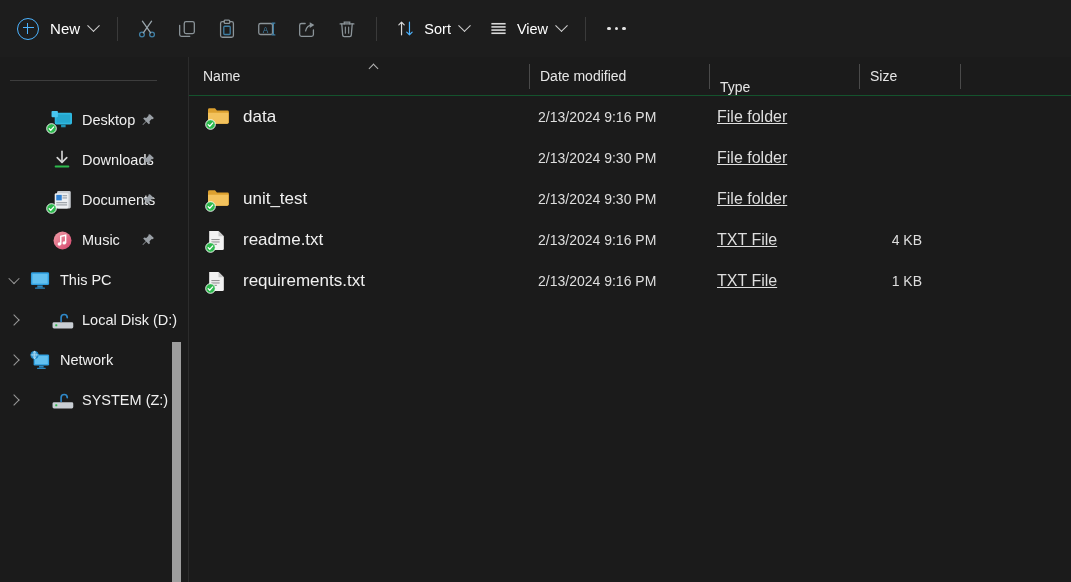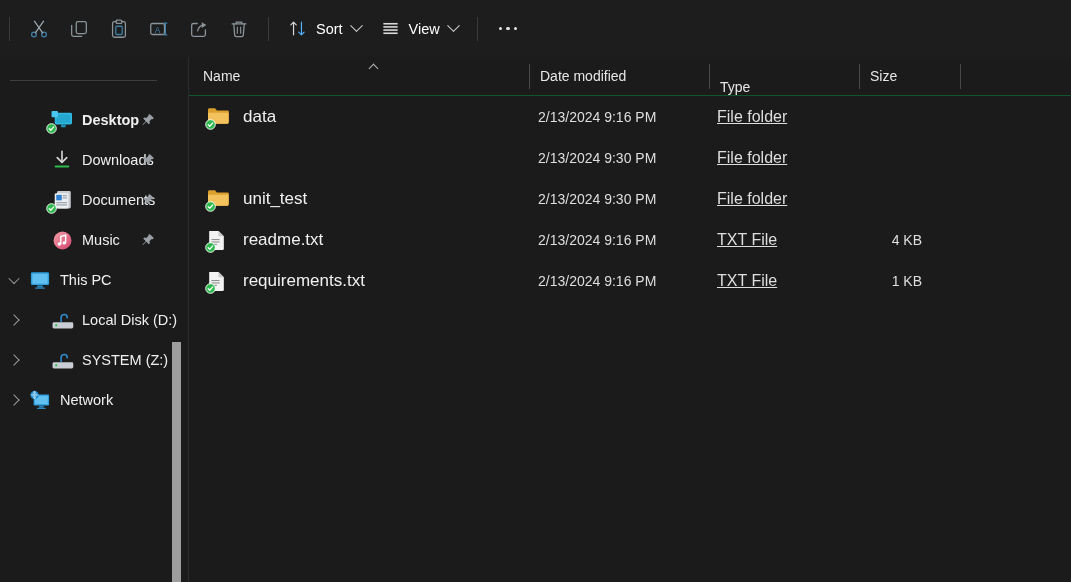--- a/index.html
+++ b/index.html
@@ -278,20 +278,25 @@
     color: #dedede;
   }
 </style>
 </head>
 <body>
 
 <div id="app">
 
   <div class="toolbar">
 
+    <div class="tb-new">
+      <div class="plus-circle"></div>
+      <span class="tb-new-label">New</span>
+      <span class="chev"></span>
+    </div>
 
     <div class="tb-sep"></div>
 
     <div class="tb-icon">
       <svg width="22" height="22" viewBox="0 0 24 24" fill="none">
         <circle cx="6.5" cy="18" r="2.6" stroke="#3f7fa5" stroke-width="1.4"></circle>
         <circle cx="17.5" cy="18" r="2.6" stroke="#3f7fa5" stroke-width="1.4"></circle>
         <path d="M8 16.2 L17 3.5 M16 16.2 L7 3.5" stroke="#9aa6ad" stroke-width="1.4" stroke-linecap="round"></path>
       </svg>
     </div>
@@ -365,21 +370,21 @@
     <div class="dots">
       <span></span>
       <span></span>
       <span></span>
     </div>
   </div>
 
   <div class="sidebar">
     <div class="side-divider"></div>
     <div class="side-list" id="side-list">
-        <div class="side-row" style="padding-left: 22px; font-weight: bold;">
+        <div class="side-row" style="padding-left: 22px;">
           <div class="side-twisty"></div>
           <div class="side-ico">
             <svg width="22" height="20" viewBox="0 0 24 22">
               <rect x="4" y="3" width="19" height="13" rx="1.6" fill="#2fb8e0"></rect>
               <rect x="6" y="5" width="15" height="9" fill="#25a8cf"></rect>
               <rect x="0.5" y="1" width="7" height="7" rx="1" fill="#49c6ef"></rect>
               <rect x="11" y="16" width="5" height="3" fill="#1f93b5"></rect>
             </svg>
             <svg width="11" height="11" viewBox="0 0 16 16" style="position:absolute;left:-2px;bottom:-2px;">
               <circle cx="8" cy="8" r="7" fill="#2db94d" stroke="#ffffff" stroke-width="1.3"></circle>
@@ -471,49 +476,49 @@
           <div style="width:22px;flex:0 0 auto;"></div>
           <div class="side-ico">
             <svg width="24" height="20" viewBox="0 0 26 22">
               <path d="M4.2 13.6h19.6a1.6 1.6 0 0 1 1.6 1.6v3.6a1.6 1.6 0 0 1-1.6 1.6H4.2a1.6 1.6 0 0 1-1.6-1.6v-3.6a1.6 1.6 0 0 1 1.6-1.6Z" fill="#c9ced4"></path>
               <rect x="5.6" y="15.8" width="2.2" height="2.2" rx=".5" fill="#2db94d"></rect>
               <path d="M12 12.6V8.4a3.4 3.4 0 0 1 6.8 0" stroke="#2f88c8" stroke-width="1.8" fill="none" stroke-linecap="round"></path>
             </svg>
           </div>
           <span class="side-label">Local&nbsp;Disk&nbsp;(D:)</span>
         </div>
-        <div class="side-row" style="padding-left: 0px;">
-          <div class="side-twisty">
-            <span class="tw right"></span>
-          </div>
-          <div style="width:22px;flex:0 0 auto;"></div>
-          <div class="side-ico">
-            <svg width="24" height="20" viewBox="0 0 26 22">
-              <path d="M4.2 13.6h19.6a1.6 1.6 0 0 1 1.6 1.6v3.6a1.6 1.6 0 0 1-1.6 1.6H4.2a1.6 1.6 0 0 1-1.6-1.6v-3.6a1.6 1.6 0 0 1 1.6-1.6Z" fill="#c9ced4"></path>
-              <rect x="5.6" y="15.8" width="2.2" height="2.2" rx=".5" fill="#2db94d"></rect>
-              <path d="M12 12.6V8.4a3.4 3.4 0 0 1 6.8 0" stroke="#2f88c8" stroke-width="1.8" fill="none" stroke-linecap="round"></path>
-            </svg>
-          </div>
-          <span class="side-label">SYSTEM&nbsp;(Z:)</span>
-        </div>
         <div class="side-row">
           <div class="side-twisty">
             <span class="tw right"></span>
           </div>
           <div class="side-ico">
             <svg width="22" height="20" viewBox="0 0 24 22">
               <rect x="5" y="5" width="17" height="12" rx="1.4" fill="#2f9fe0"></rect>
               <rect x="6.4" y="6.4" width="14.2" height="9.2" fill="#62c0f0"></rect>
               <rect x="11" y="17.4" width="5" height="2" fill="#2a87c0"></rect>
               <rect x="8.6" y="19.4" width="9.8" height="1.4" rx=".7" fill="#2a87c0"></rect>
               <circle cx="6" cy="5.4" r="4.4" fill="#1e88c8"></circle>
               <path d="M1.6 5.4h8.8 M6 1v8.8 M6 1c2.3 2.6 2.3 6.2 0 8.8 M6 1c-2.3 2.6-2.3 6.2 0 8.8" stroke="#bfe6fa" stroke-width=".8" fill="none"></path>
             </svg>
           </div>
           <span class="side-label">Network</span>
+        </div>
+        <div class="side-row" style="padding-left: 0px;">
+          <div class="side-twisty">
+            <span class="tw right"></span>
+          </div>
+          <div style="width:22px;flex:0 0 auto;"></div>
+          <div class="side-ico">
+            <svg width="24" height="20" viewBox="0 0 26 22">
+              <path d="M4.2 13.6h19.6a1.6 1.6 0 0 1 1.6 1.6v3.6a1.6 1.6 0 0 1-1.6 1.6H4.2a1.6 1.6 0 0 1-1.6-1.6v-3.6a1.6 1.6 0 0 1 1.6-1.6Z" fill="#c9ced4"></path>
+              <rect x="5.6" y="15.8" width="2.2" height="2.2" rx=".5" fill="#2db94d"></rect>
+              <path d="M12 12.6V8.4a3.4 3.4 0 0 1 6.8 0" stroke="#2f88c8" stroke-width="1.8" fill="none" stroke-linecap="round"></path>
+            </svg>
+          </div>
+          <span class="side-label">SYSTEM&nbsp;(Z:)</span>
         </div>
       </div>
     <div class="side-scroll"></div>
   </div>
   <div class="side-vline"></div>
 
   <div class="content">
 
     <div class="hdr">
       <div class="hdr-cell" style="left:4px;width:335px;">

